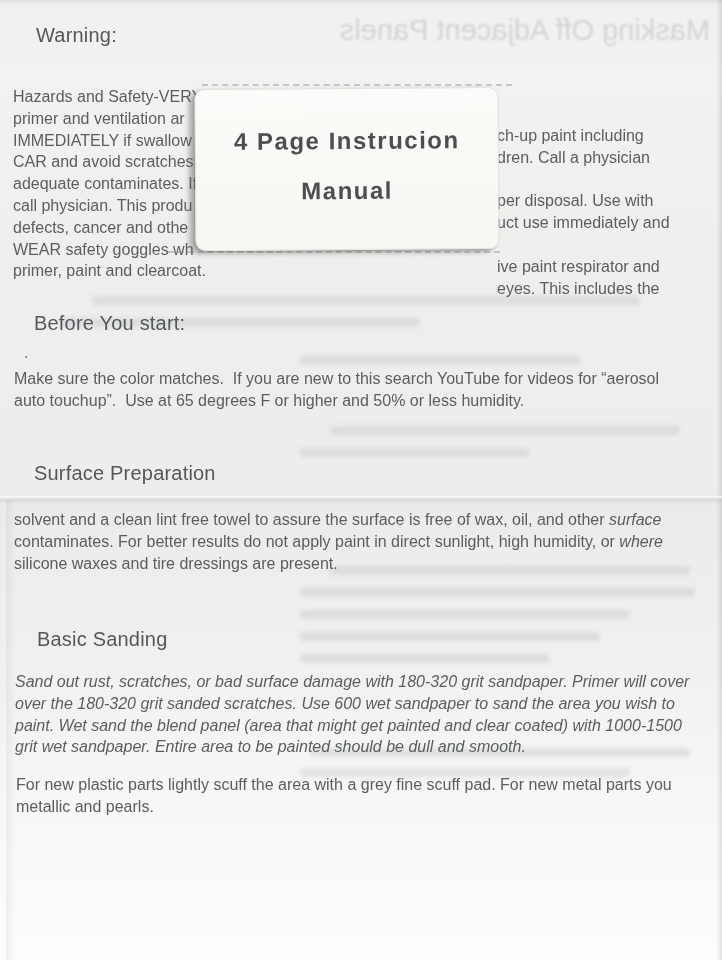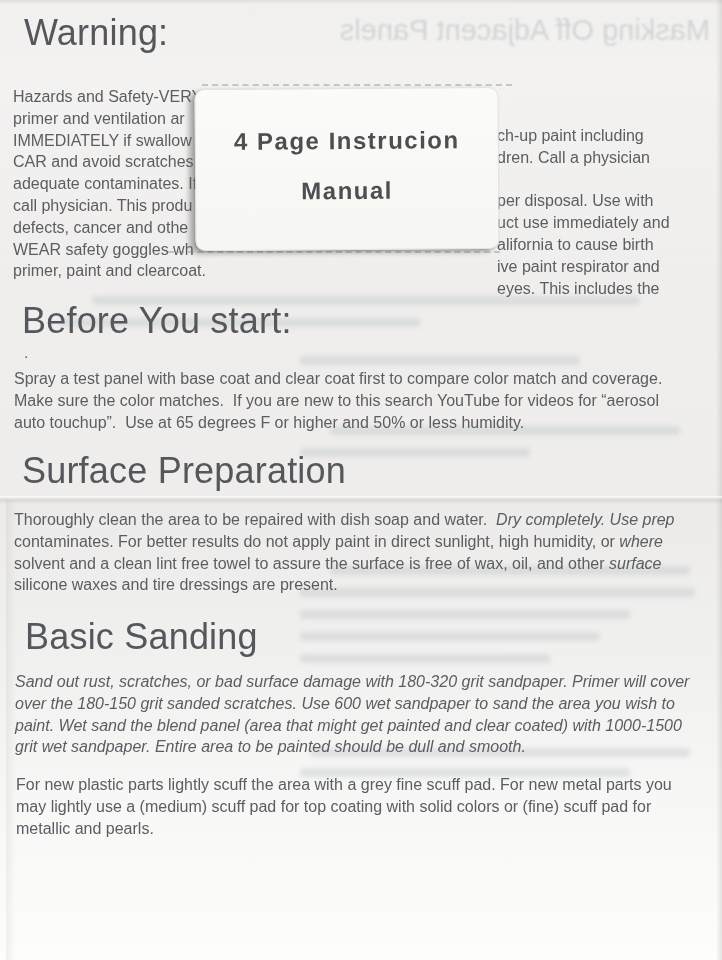--- a/index.html
+++ b/index.html
@@ -17,22 +17,22 @@
   }
   
   .fold-left{position:absolute;top:500px;left:6px;width:10px;height:460px;
     background:linear-gradient(90deg,rgba(120,120,120,.10),rgba(255,255,255,0));}
   .edge-right{position:absolute;top:0;right:0;width:6px;height:100%;
     background:linear-gradient(270deg,rgba(110,110,110,.18),rgba(255,255,255,0));}
   .edge-top{position:absolute;top:0;left:0;width:100%;height:5px;
     background:linear-gradient(180deg,rgba(120,120,120,.14),rgba(255,255,255,0));}
 
   h1.sec{
-    position:absolute;margin:0;
-    font-size:36px;font-weight:400;letter-spacing:.2px;
+    position:absolute;margin:12px;
+    font-size:20px;font-weight:400;letter-spacing:.2px;
     color:#54575b;
   }
   .para{
     position:absolute;
     font-size:16px;line-height:21.8px;
     color:#5a5d61;
     width:684px;
   }
   .tline{position:relative;white-space:pre;}
   .tline .it{font-style:italic;}
@@ -103,62 +103,59 @@
   <div class="ghost" style="top:768px;left:300px;width:330px;"></div>
 
   <h1 class="sec" style="top:12px;left:24px;">Warning:</h1>
 
   <div class="para" style="top:86px;left:13px;">
       <div class="tline"><span class="frag-left">Hazards and Safety-VERY</span><span class="frag-right">ch-up paint including</span></div>
       <div class="tline"><span class="frag-left">primer and ventilation ar</span><span class="frag-right">dren. Call a physician</span></div>
       <div class="tline"><span class="frag-left">IMMEDIATELY if swallow</span></div>
       <div class="tline"><span class="frag-left">CAR and avoid scratches.</span><span class="frag-right">per disposal. Use with</span></div>
       <div class="tline"><span class="frag-left">adequate contaminates. If</span><span class="frag-right">uct use immediately and</span></div>
-      <div class="tline"><span class="frag-left">call physician. This produ</span><span class="frag-right">alifornia to cause birth</span></div>
+      <div class="tline"><span class="frag-left">call physician. This produ</span></div>
       <div class="tline"><span class="frag-left">defects, cancer and othe</span><span class="frag-right">ive paint respirator and</span></div>
       <div class="tline"><span class="frag-left">WEAR safety goggles wh</span><span class="frag-right">eyes. This includes the</span></div>
       <div class="tline"><span class="frag-left">primer, paint and clearcoat.</span></div>
     </div>
 
   <div class="perf" id="perf-top"></div>
   <div class="perf" id="perf-bottom"></div>
 
   <div id="sticker">
     <div class="sticker-line" id="sticker-line1">4 Page Instrucion</div>
     <div class="sticker-line" id="sticker-line2">Manual</div>
   </div>
 
   <h1 class="sec" style="top:300px;left:22px;">Before You start:</h1>
   <div id="stray-dot">.</div>
 
   <div class="para" style="top:368px;left:14px;">
-      <div class="tline">Spray a test panel with base coat and clear coat first to compare color match and coverage.</div>
       <div class="tline">Make sure the color matches.  If you are new to this search YouTube for videos for “aerosol</div>
       <div class="tline">auto touchup”.  Use at 65 degrees F or higher and 50% or less humidity.</div>
     </div>
 
   <h1 class="sec" style="top:450px;left:22px;">Surface Preparation</h1>
 
   <div id="seam"></div>
 
   <div class="para" style="top:509px;left:14px;">
-      <div class="tline"><span>Thoroughly clean the area to be repaired with dish soap and water.  </span><span class="it">Dry completely. Use prep</span></div>
+      <div class="tline"><span>solvent and a clean lint free towel to assure the surface is free of wax, oil, and other </span><span class="it">surface</span></div>
       <div class="tline"><span>contaminates. For better results do not apply paint in direct sunlight, high humidity, or </span><span class="it">where</span></div>
-      <div class="tline"><span>solvent and a clean lint free towel to assure the surface is free of wax, oil, and other </span><span class="it">surface</span></div>
       <div class="tline"><span>silicone waxes and tire dressings are present.</span></div>
     </div>
 
   <h1 class="sec" style="top:616px;left:25px;">Basic Sanding</h1>
 
   <div class="para" style="top:671px;left:15px;font-style:italic;">
       <div class="tline">Sand out rust, scratches, or bad surface damage with 180-320 grit sandpaper. Primer will cover</div>
-      <div class="tline">over the 180-150 grit sanded scratches. Use 600 wet sandpaper to sand the area you wish to</div>
+      <div class="tline">over the 180-320 grit sanded scratches. Use 600 wet sandpaper to sand the area you wish to</div>
       <div class="tline">paint. Wet sand the blend panel (area that might get painted and clear coated) with 1000-1500</div>
       <div class="tline">grit wet sandpaper. Entire area to be painted should be dull and smooth.</div>
     </div>
 
   <div class="para" style="top:774px;left:16px;">
       <div class="tline">For new plastic parts lightly scuff the area with a grey fine scuff pad. For new metal parts you</div>
-      <div class="tline">may lightly use a (medium) scuff pad for top coating with solid colors or (fine) scuff pad for</div>
       <div class="tline">metallic and pearls.</div>
     </div>
 
 </div>
 
 </body></html>

